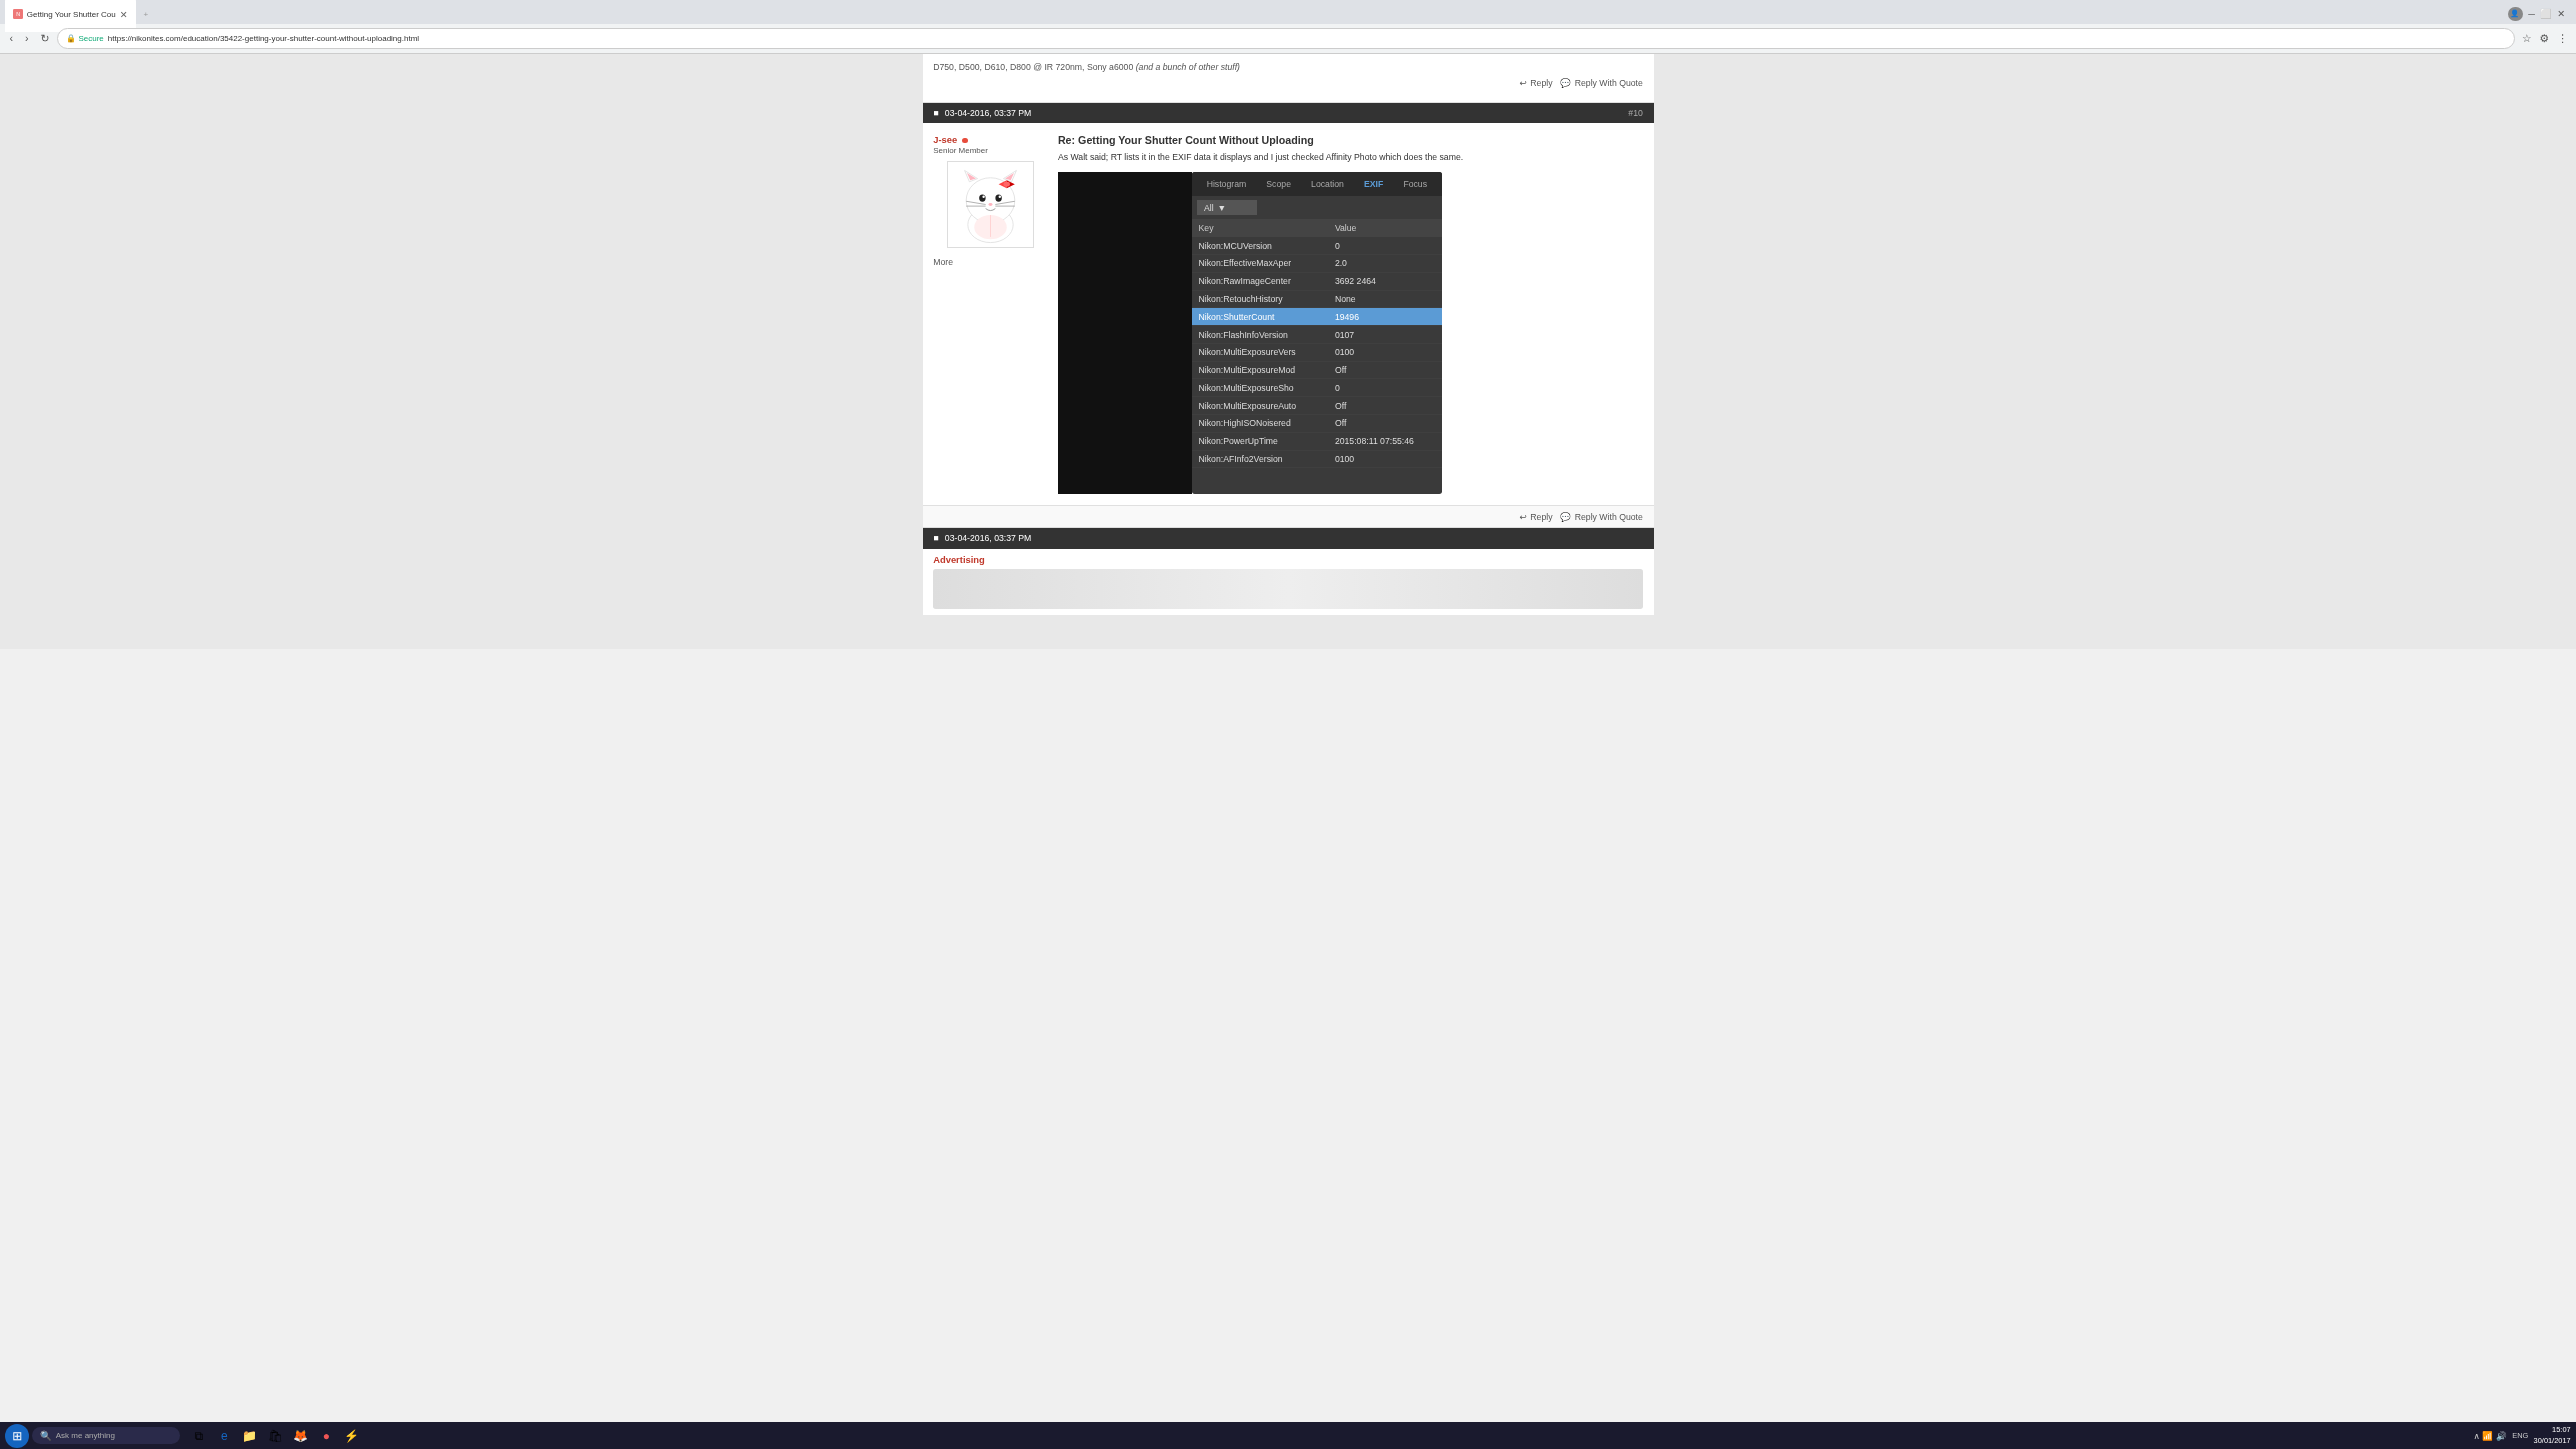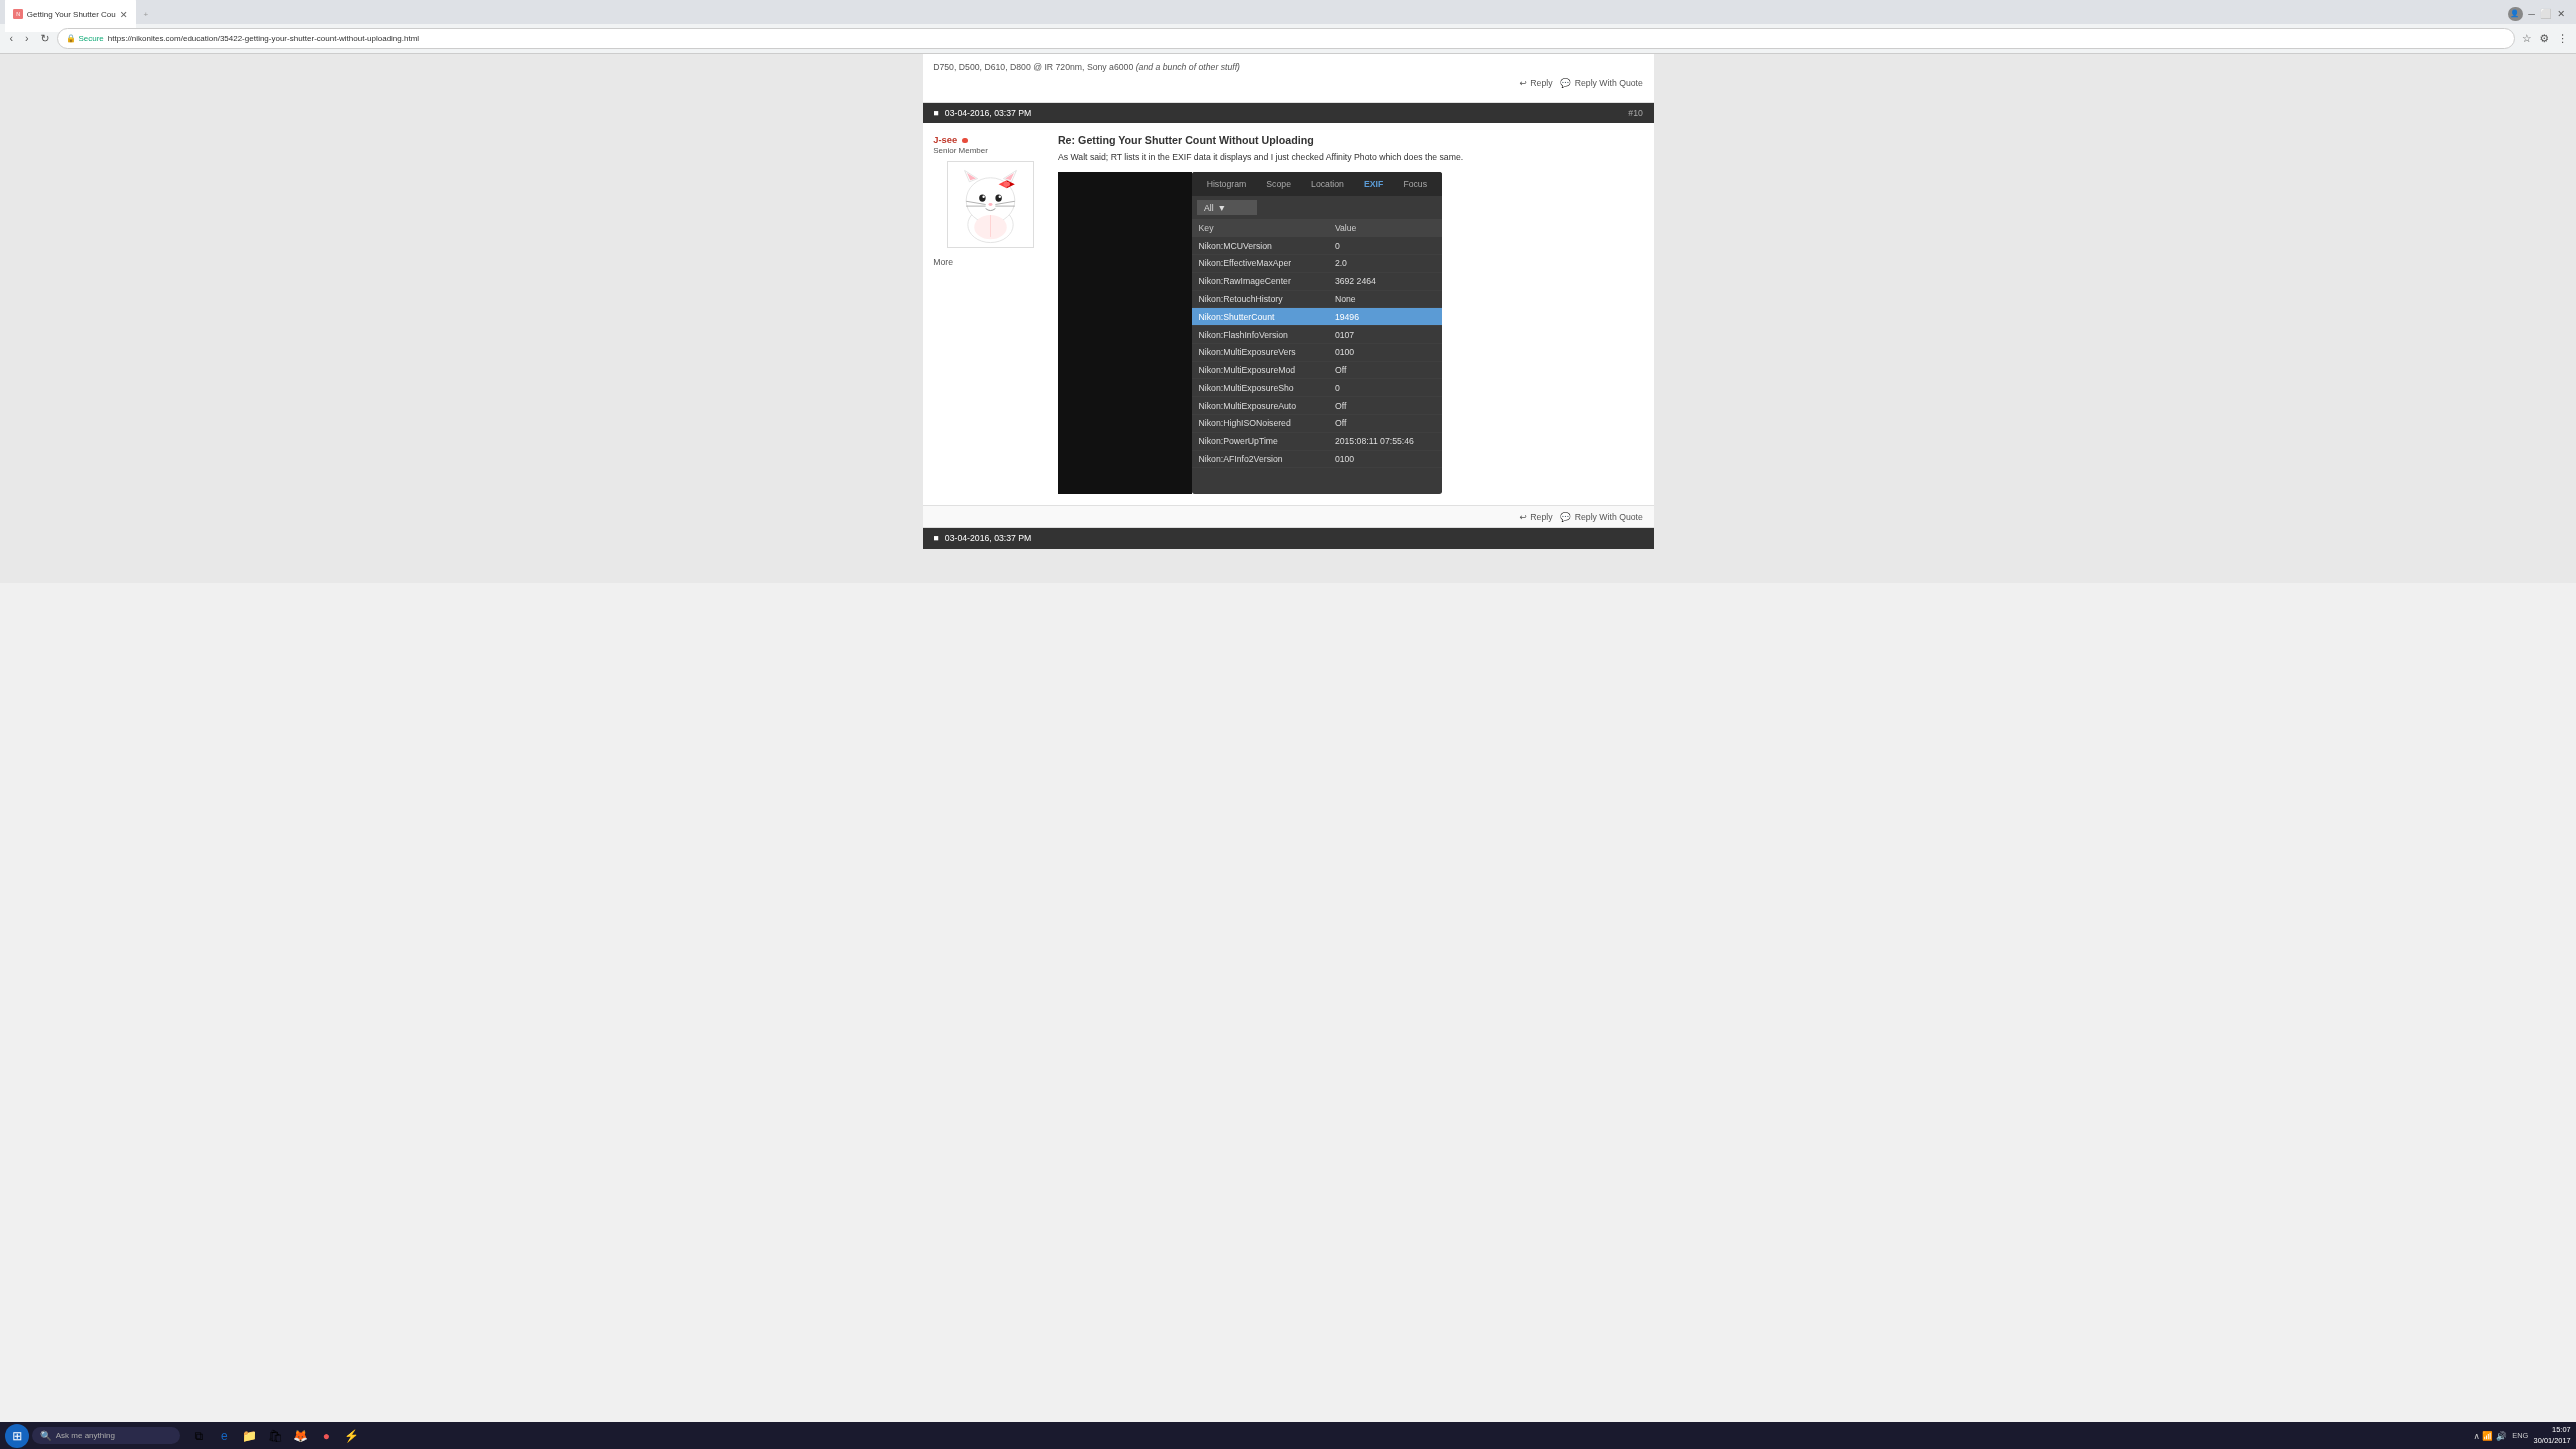--- a/index.html
+++ b/index.html
@@ -305,20 +305,24 @@
     </a>
   </div>
 
   <div class="next-post-header">
     <span>
       <span style="margin-right:4px;">■</span>
       <span>03-04-2016, 03:37 PM</span>
     </span>
   </div>
 
+  <div class="ad-section">
+    <div class="ad-label">Advertising</div>
+    <div class="ad-banner"></div>
+  </div>
 
 </div>
 </div>
 
 <div class="taskbar">
   <div class="taskbar-start">
     <span class="taskbar-start-icon">⊞</span>
   </div>
   <div class="taskbar-search">
     <span class="taskbar-search-icon">🔍</span>

